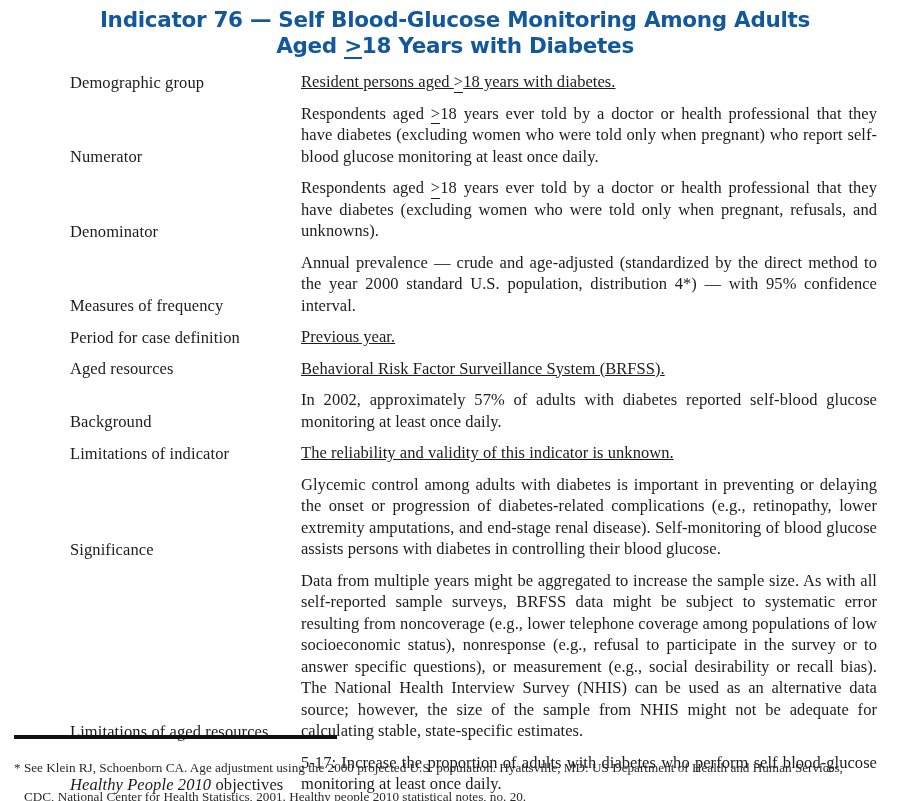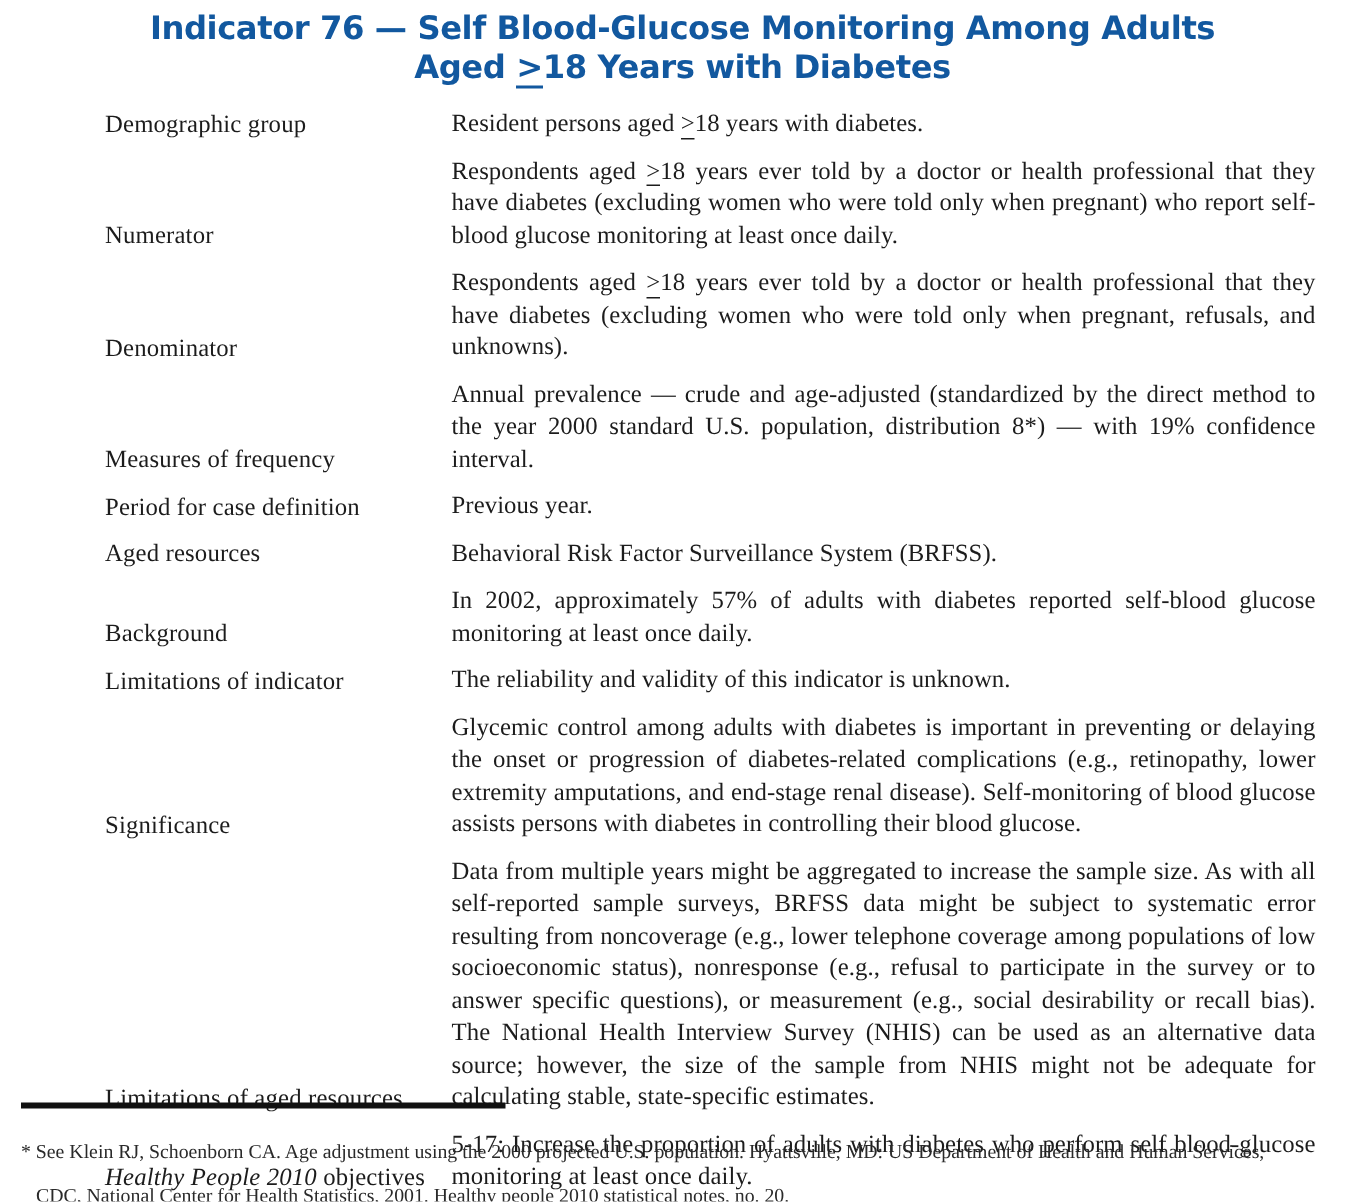--- a/index.html
+++ b/index.html
@@ -92,21 +92,21 @@
   .row-value {
     flex: 1 1 auto;
     font-size: 16.5px;
     line-height: 21.5px;
     text-align: justify;
     text-justify: inter-word;
     color: #1c1c1c;
     letter-spacing: 0.05px;
     hyphens: none;
   }
-  .row-value.nojustify { text-align: left; }
+  .row-value.nojustify { text-align: left; text-decoration: underline; }
 
   
   .bottom-rule {
     position: absolute;
     left: 14px;
     top: 735px;
     width: 323px;
     height: 4px;
     background: #111111;
   }
@@ -152,21 +152,21 @@
       <div class="row-value body-text"><span>Respondents aged </span><span class="ge">&gt;</span><span>18 years ever told by a doctor or health professional that they have diabetes (excluding women who were told only when pregnant) who report self-blood glucose monitoring at least once daily.</span></div>
     </div>
 
     <div class="row">
       <div class="row-label">Denominator</div>
       <div class="row-value body-text"><span>Respondents aged </span><span class="ge">&gt;</span><span>18 years ever told by a doctor or health professional that they have diabetes (excluding women who were told only when pregnant, refusals, and unknowns).</span></div>
     </div>
 
     <div class="row">
       <div class="row-label">Measures of frequency</div>
-      <div class="row-value body-text">Annual prevalence — crude and age-adjusted (standardized by the direct method to the year 2000 standard U.S. population, distribution 8*) — with 19% confidence interval.</div>
+      <div class="row-value body-text">Annual prevalence — crude and age-adjusted (standardized by the direct method to the year 2000 standard U.S. population, distribution 4*) — with 95% confidence interval.</div>
     </div>
 
     <div class="row">
       <div class="row-label">Period for case definition</div>
       <div class="row-value body-text nojustify">Previous year.</div>
     </div>
 
     <div class="row">
       <div class="row-label">Aged resources</div>
       <div class="row-value body-text nojustify">Behavioral Risk Factor Surveillance System (BRFSS).</div>

